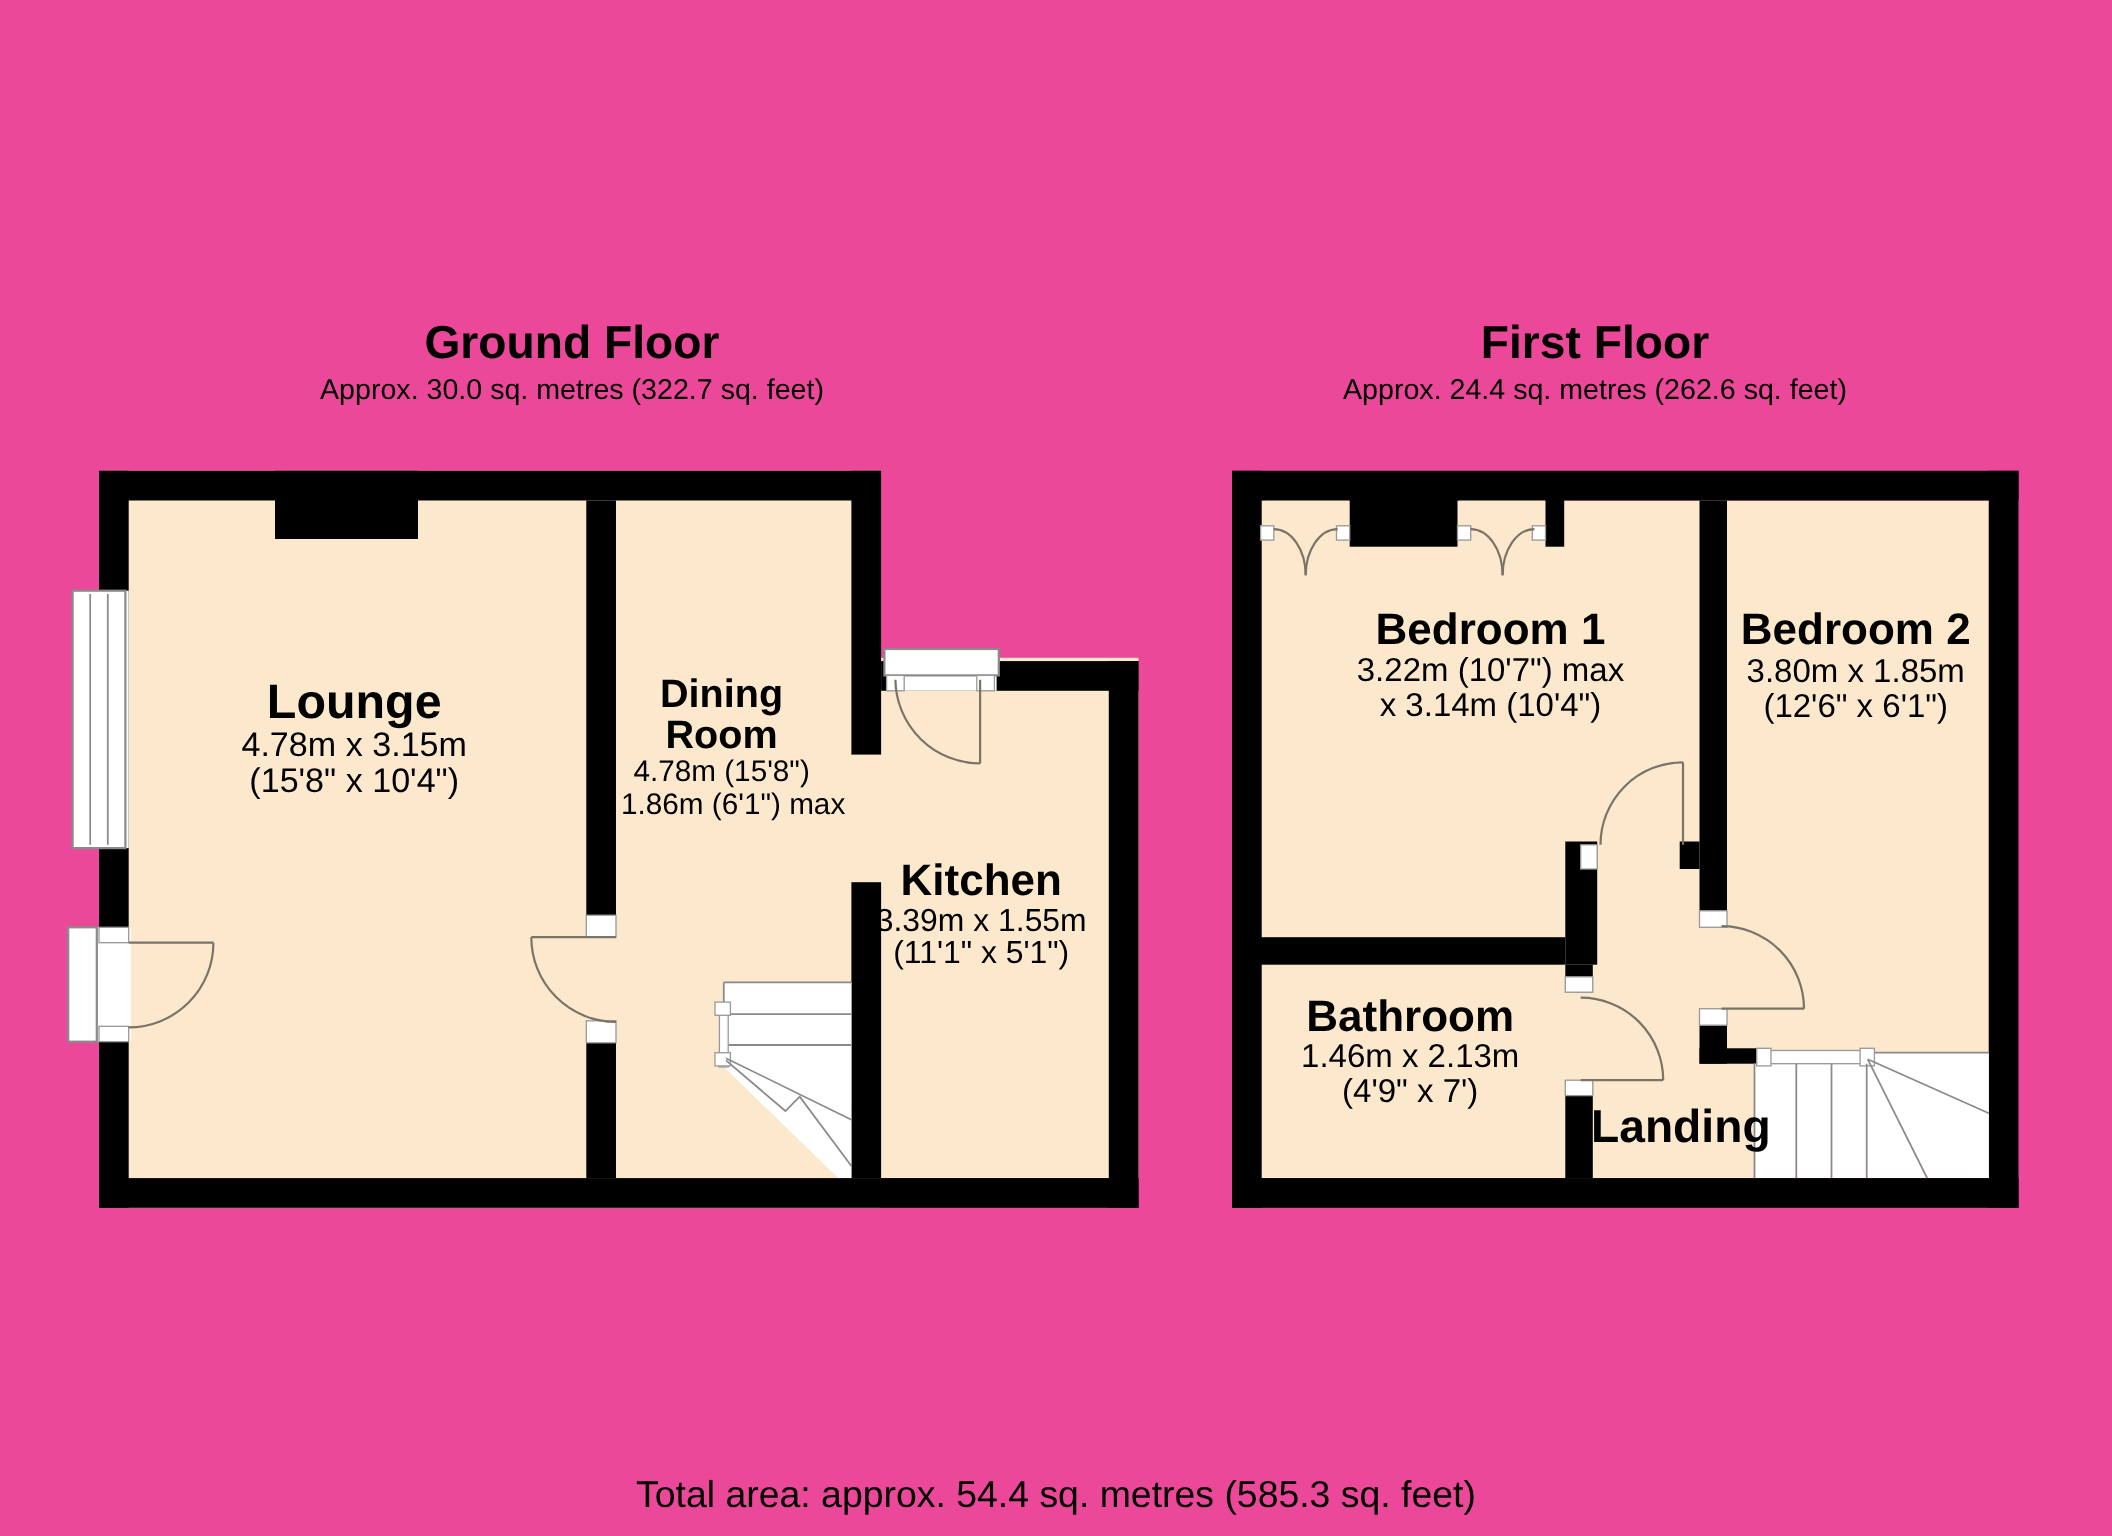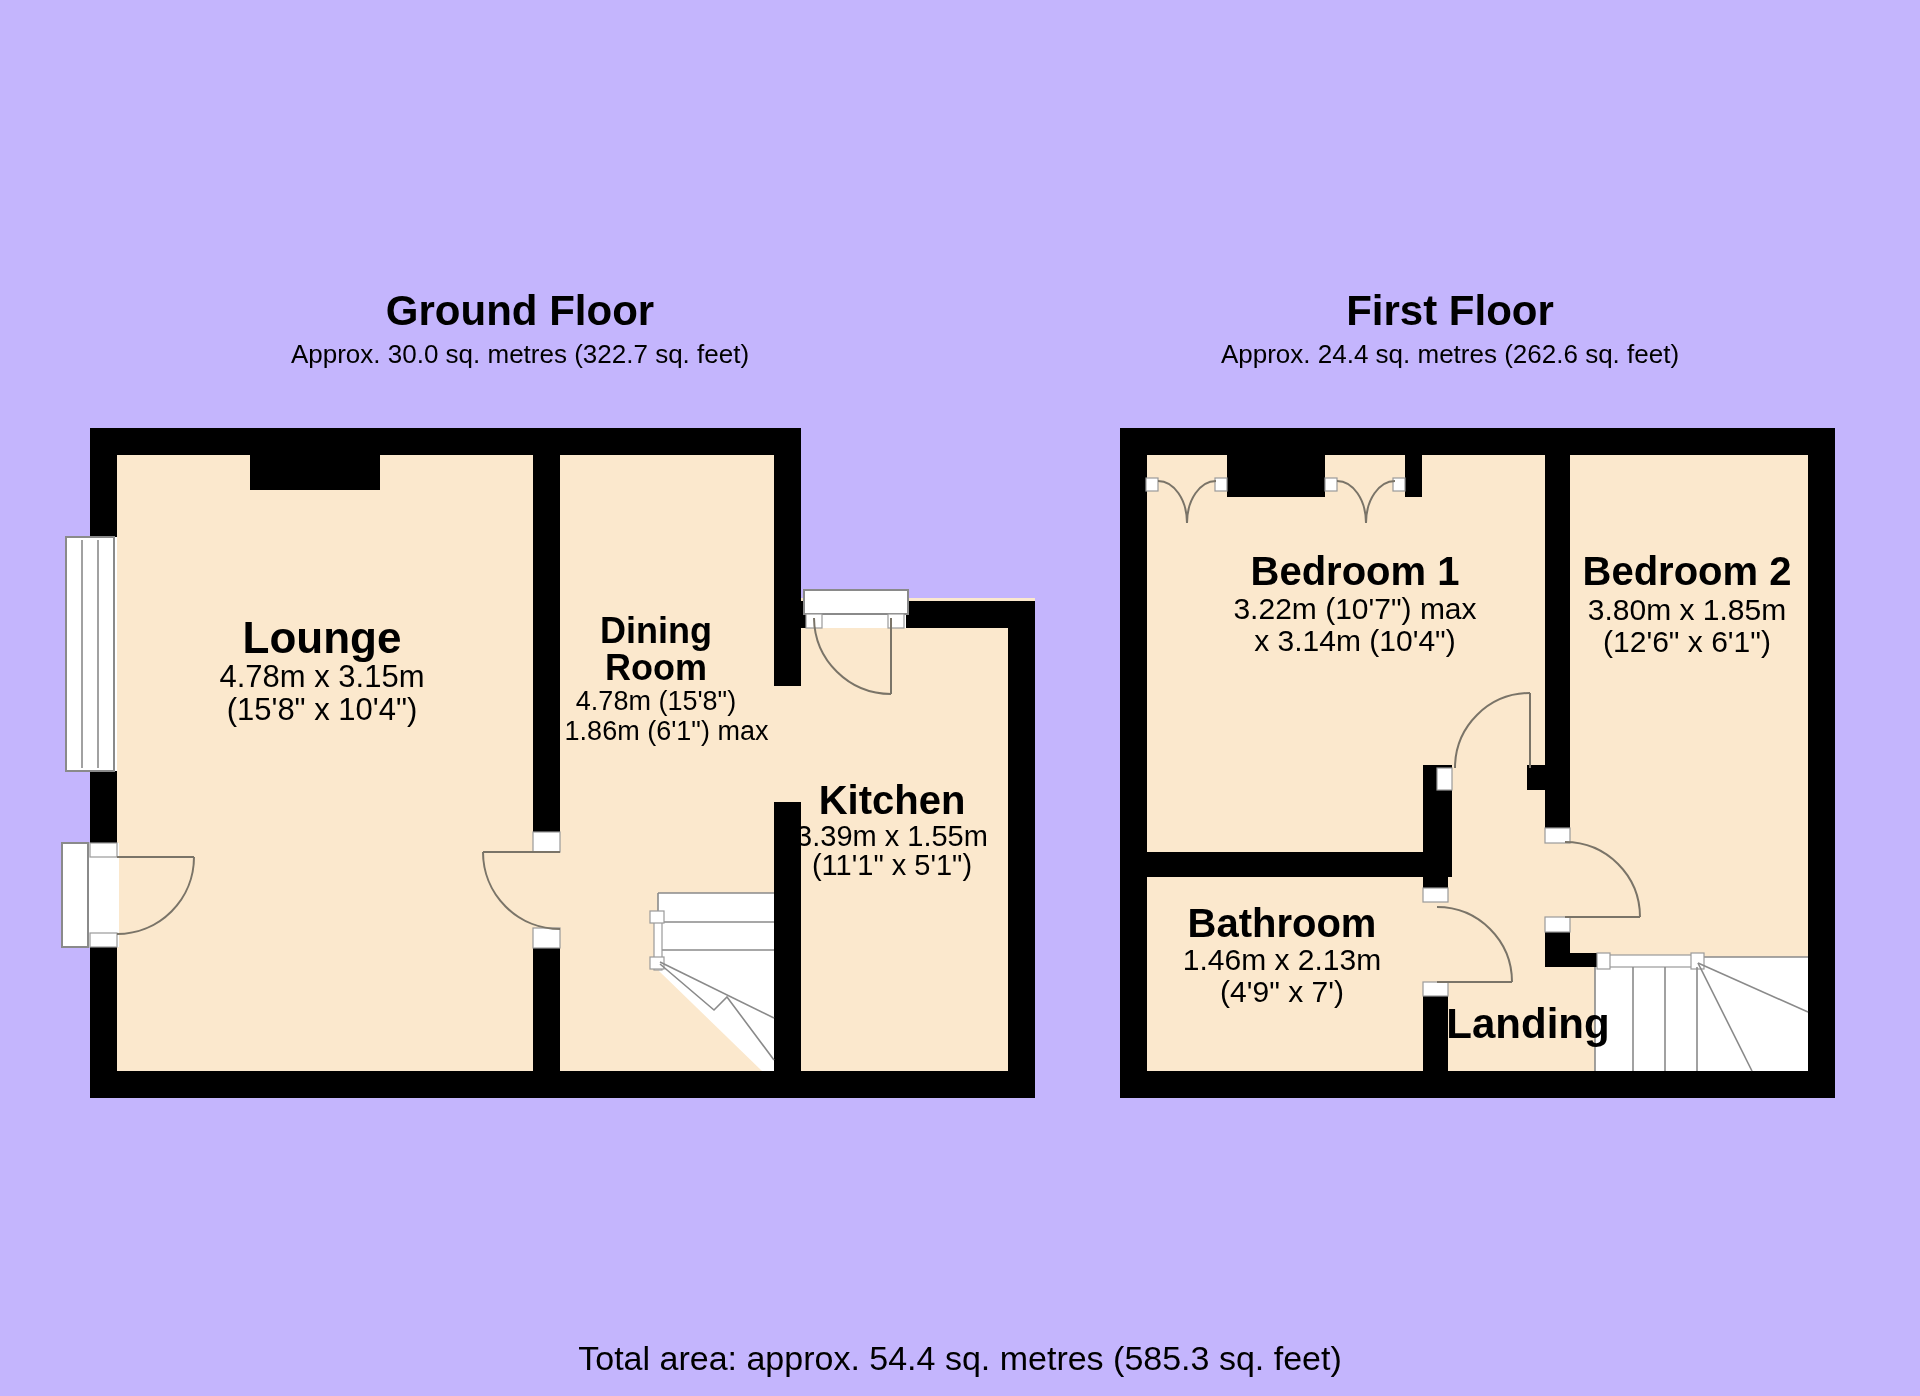--- a/index.html
+++ b/index.html
@@ -1,16 +1,16 @@
 <!DOCTYPE html>
 <html style="--room-fill: #fbe8cd; --wall: #000000; --detail-line: #7a7468; --frame-line: #8a8a8a;"><head>
 <meta charset="utf-8">
 <style>
   html,body{margin:0;padding:0;background:#fff;}
-  .page{position:relative;width:1920px;height:1396px;background:#c4b5fd;overflow:hidden;
+  .page{position:relative;width:1920px;height:1396px;background:#ec4899;overflow:hidden;
         font-family:"Liberation Sans",sans-serif;}
   svg{display:block;}
   .room{fill:var(--room-fill,#fbe8cd);}
   .wall{fill:var(--wall,#000);}
   .wht{fill:#ffffff;}
   .jamb{fill:#ffffff;stroke:#9a9a9a;stroke-width:1.2;}
   .frame{fill:#ffffff;stroke:var(--frame-line,#8a8a8a);stroke-width:2;}
   .dline{stroke:var(--detail-line,#7a7468);stroke-width:2;fill:none;}
   .thin{stroke:var(--frame-line,#8a8a8a);stroke-width:1.6;fill:none;}
   text{fill:#000;font-family:"Liberation Sans",sans-serif;}

